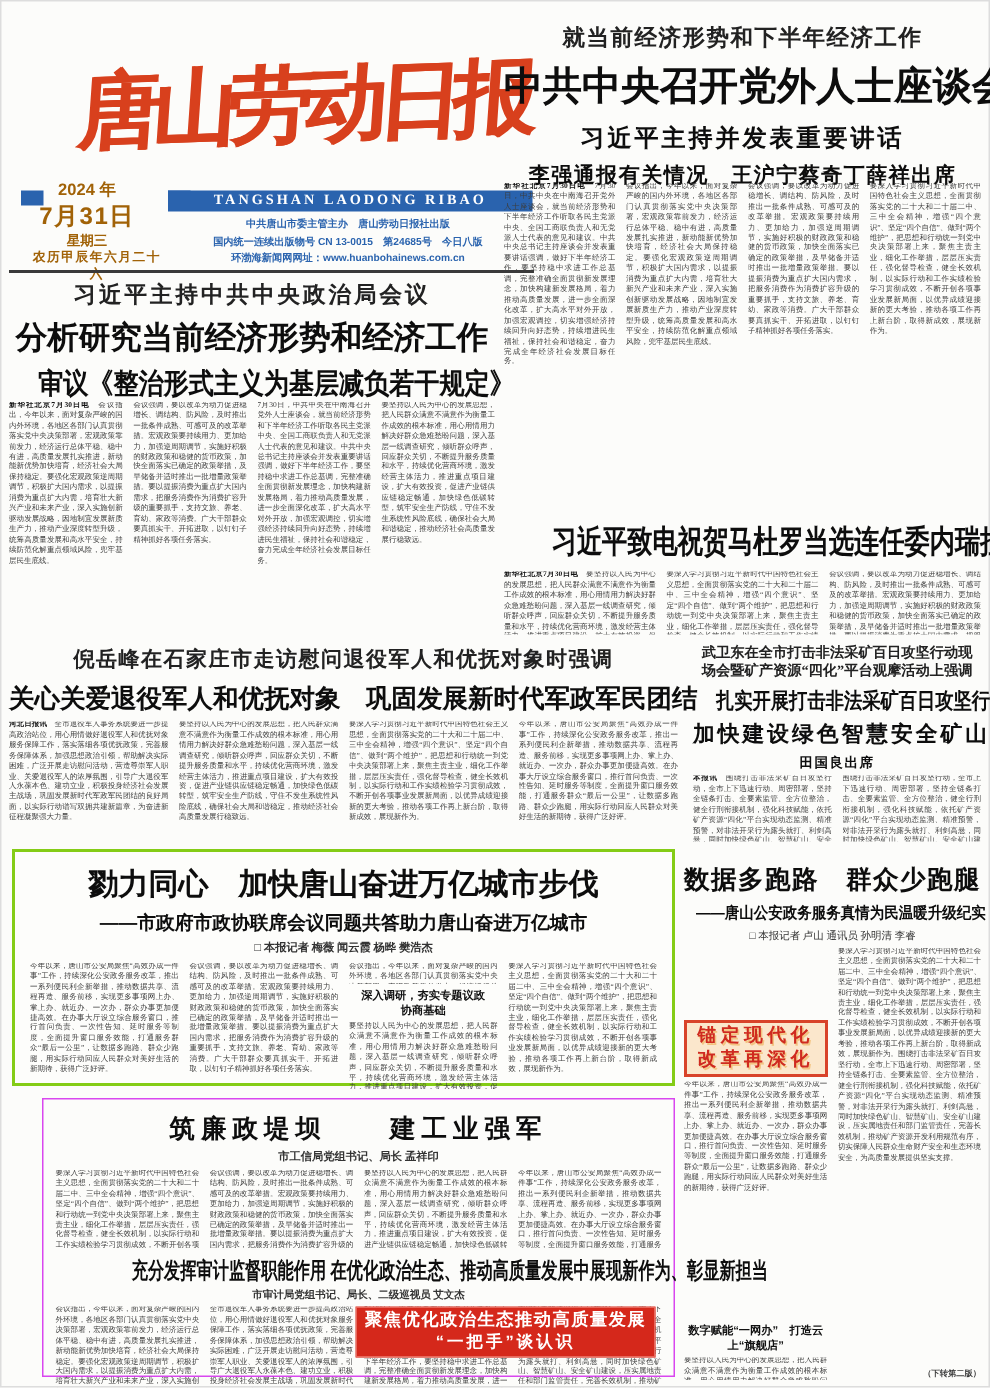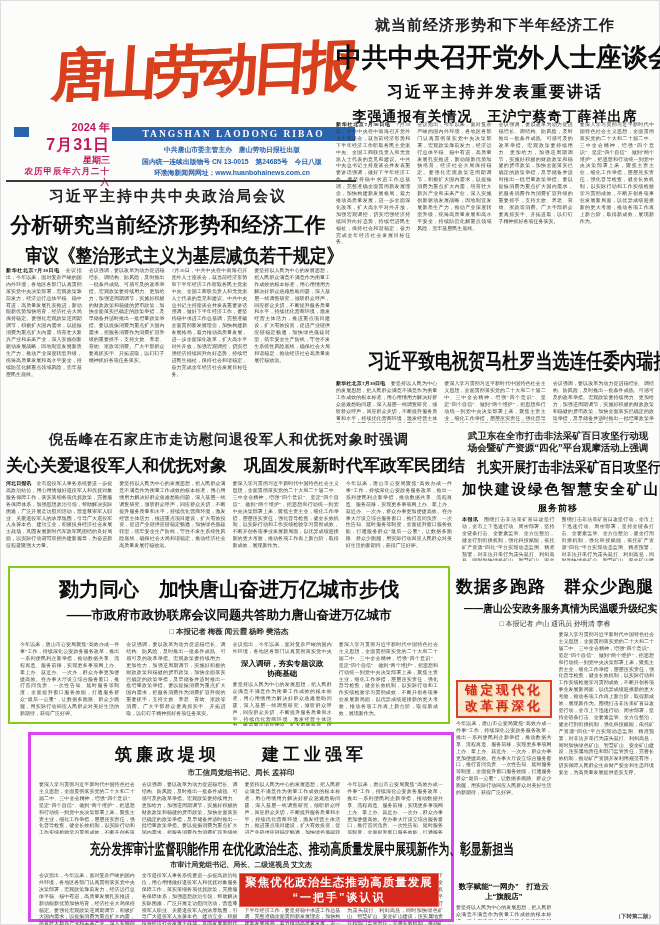--- a/index.html
+++ b/index.html
@@ -7,21 +7,21 @@
         font-family:"Liberation Sans",sans-serif;color:#222;overflow:hidden;
         box-shadow:inset 0 0 0 1px #ddd;}
   .abs{position:absolute;}
   .ctr{text-align:center;}
   
   .calligraphy{left:52px;top:20px;width:280px;height:104px;
     font-family:"DejaVu Serif",serif;font-weight:bold;font-size:56px;line-height:100px;
     color:#d8401d;white-space:nowrap;letter-spacing:-6px;
     transform:rotate(-2deg) skewX(-6deg);transform-origin:center;
     text-shadow:1px 0 0 #d8401d;text-align:center;}
-  .dateblock{left:6px;top:121px;width:104px;color:#be185d;text-align:right;line-height:1.25;}
+  .dateblock{left:6px;top:121px;width:104px;color:#a16207;text-align:center;line-height:1.25;}
   .dateblock .yr{font-size:11px;font-weight:bold;}
   .dateblock .dy{font-size:16px;font-weight:bold;letter-spacing:1px;}
   .dateblock .wk{font-size:9px;font-weight:bold;}
   .dateblock .lu{font-size:8.5px;font-weight:bold;letter-spacing:1px;margin-left:13px;}
   .sq{position:absolute;width:15px;height:10px;background:#2a63ae;}
   .strip{left:112px;top:127px;width:243px;height:14px;background:#2a63ae;color:#fff;
     font-family:"Liberation Serif",serif;font-weight:bold;font-size:9.5px;letter-spacing:2px;
     line-height:14px;text-align:center;}
   .publines{left:104px;top:144px;width:256px;color:#2a63ae;font-size:6.8px;line-height:11.5px;
     text-align:center;font-weight:bold;}
@@ -37,21 +37,21 @@
   .col b{color:#111;}
   .crosshead{display:block;font-weight:bold;color:#111;font-size:7.5px;line-height:10px;
     text-align:center;margin:3px 0;font-family:"Liberation Sans",sans-serif;}
   
   .redbox{left:8px;top:566px;width:438px;height:154px;border:2px solid #84cc16;background:#fdfdfb;}
   
   .badge{height:34px;border:2px solid #d8432a;background:#fbe7cc;color:#cf2a1f;
     font-weight:bold;font-size:12.5px;line-height:16px;letter-spacing:3px;text-align:center;
     text-shadow:1px 1px 0 #f3c481;margin-bottom:3px;}
   
-  .botbox{left:28px;top:732px;width:420px;height:184px;border:3px solid #d946ef;background:#fcfcfa;}
+  .botbox{left:28px;top:732px;width:420px;height:184px;border:1px solid #d946ef;background:#fcfcfa;}
   .redbanner{position:absolute;left:208px;top:138px;width:200px;height:34px;background:#d5281b;
     color:#fff;font-weight:bold;text-align:center;box-shadow:inset 0 0 0 1px #e8695d;}
   .redbanner .l1{font-size:11.5px;line-height:18px;letter-spacing:1px;}
   .redbanner .l2{font-size:11px;line-height:13px;letter-spacing:2px;}
   .jump{position:absolute;right:0;bottom:0;background:#fcfcfa;font-weight:bold;
     font-size:5.5px;padding-left:3px;}
   .byline{color:#333;font-family:"Liberation Serif",serif;}
 </style>
 </head>
 <body>
@@ -120,21 +120,21 @@
     <p class="col">要坚持以人民为中心的发展思想，把人民群众满意不满意作为衡量工作成效的根本标准，用心用情用力解决好群众急难愁盼问题，深入基层一线调查研究，倾听群众呼声，回应群众关切，不断提升服务质量和水平，持续优化营商环境，激发经营主体活力，推进重点项目建设，扩大有效投资，促进产业链供应链稳定畅通，加快绿色低碳转型，筑牢安全生产防线，守住不发生系统性风险底线，确保社会大局和谐稳定，推动经济社会高质量发展行稳致远。</p>
     <p class="col">要深入学习贯彻习近平新时代中国特色社会主义思想，全面贯彻落实党的二十大和二十届二中、三中全会精神，增强“四个意识”、坚定“四个自信”、做到“两个维护”，把思想和行动统一到党中央决策部署上来，聚焦主责主业，细化工作举措，层层压实责任，强化督导检查，健全长效机制，以实际行动和工作实绩检验学习贯彻成效，不断开创各项事业发展新局面，以优异成绩迎接新的更大考验，推动各项工作再上新台阶，取得新成效，展现新作为。</p>
     <p class="col">今年以来，唐山市公安局聚焦“高效办成一件事”工作，持续深化公安政务服务改革，推出一系列便民利企新举措，推动数据共享、流程再造、服务前移，实现更多事项网上办、掌上办、就近办、一次办，群众办事更加便捷高效。在办事大厅设立综合服务窗口，推行首问负责、一次性告知、延时服务等制度，全面提升窗口服务效能，打通服务群众“最后一公里”，让数据多跑路、群众少跑腿，用实际行动回应人民群众对美好生活的新期待，获得广泛好评。</p>
   </div>
 
   <div class="abs ctr" style="left:462px;top:430px;width:192px;">
     <div class="kicker" style="font-size:9.5px;line-height:12px;">武卫东在全市打击非法采矿百日攻坚行动现</div>
     <div class="kicker" style="font-size:9.5px;line-height:12px;">场会暨矿产资源“四化”平台观摩活动上强调</div>
     <div class="hl nowrap" style="font-size:14.5px;margin-top:4px;transform:scaleX(0.84);transform-origin:center;">扎实开展打击非法采矿百日攻坚行动</div>
     <div class="hl nowrap" style="font-size:14.5px;margin-top:3px;letter-spacing:2px;">加快建设绿色智慧安全矿山</div>
-    <div class="hl" style="font-size:9px;margin-top:3px;letter-spacing:1px;">服务前移</div>
+    <div class="hl" style="font-size:9px;margin-top:3px;letter-spacing:1px;">田国良出席</div>
   </div>
   <div class="abs cols" style="left:462px;top:517px;width:192px;height:44px;">
     <p class="col"><b>本报讯　</b><span>围绕打击非法采矿百日攻坚行动，全市上下迅速行动、周密部署，坚持全链条打击、全要素监管、全方位整治，健全行刑衔接机制，强化科技赋能，依托矿产资源“四化”平台实现动态监测、精准预警，对非法开采行为露头就打、利剑高悬，同时加快绿色矿山、智慧矿山、安全矿山建设，压实属地责任和部门监管责任，完善长效机制，推动矿产资源开发利用规范有序，切实保障人民群众生命财产安全和生态环境安全，为高质量发展提供坚实支撑。</span></p>
     <p class="col">围绕打击非法采矿百日攻坚行动，全市上下迅速行动、周密部署，坚持全链条打击、全要素监管、全方位整治，健全行刑衔接机制，强化科技赋能，依托矿产资源“四化”平台实现动态监测、精准预警，对非法开采行为露头就打、利剑高悬，同时加快绿色矿山、智慧矿山、安全矿山建设，压实属地责任和部门监管责任，完善长效机制，推动矿产资源开发利用规范有序，切实保障人民群众生命财产安全和生态环境安全，为高质量发展提供坚实支撑。</p>
   </div>
 
   <div class="abs redbox">
     <div class="ctr hl nowrap" style="font-size:20px;margin-top:8px;">勠力同心　加快唐山奋进万亿城市步伐</div>
     <div class="ctr hl" style="font-size:12.5px;margin-top:4px;">——市政府市政协联席会议同题共答助力唐山奋进万亿城市</div>
     <div class="ctr byline" style="font-size:7.5px;margin-top:3px;font-weight:bold;">□ 本报记者 梅薇 闻云霞 杨晔 樊浩杰</div>

